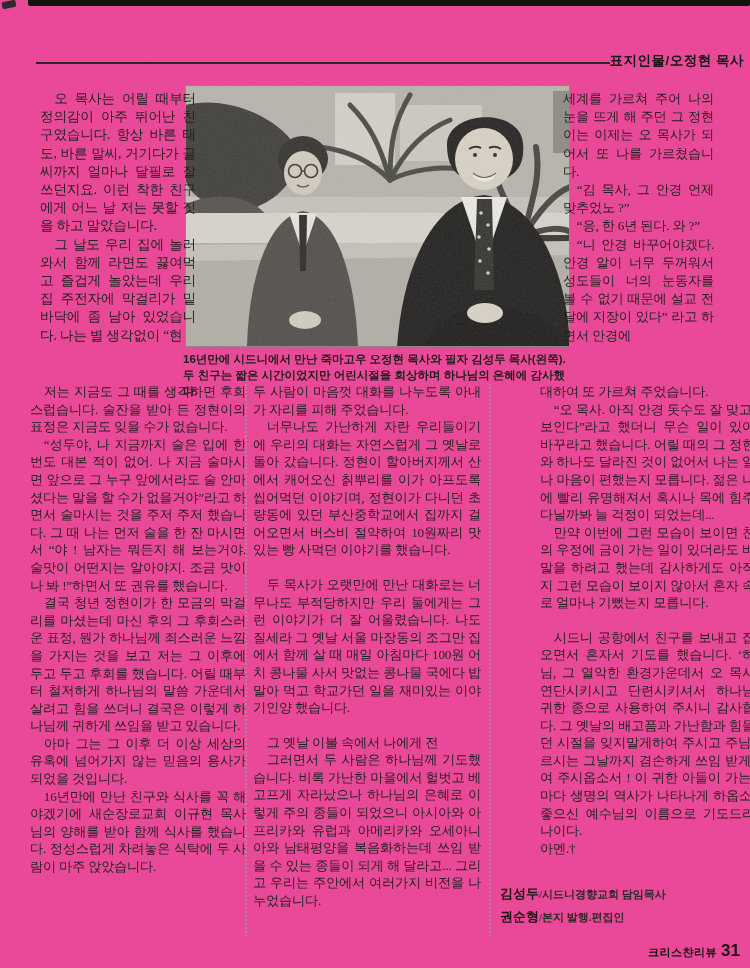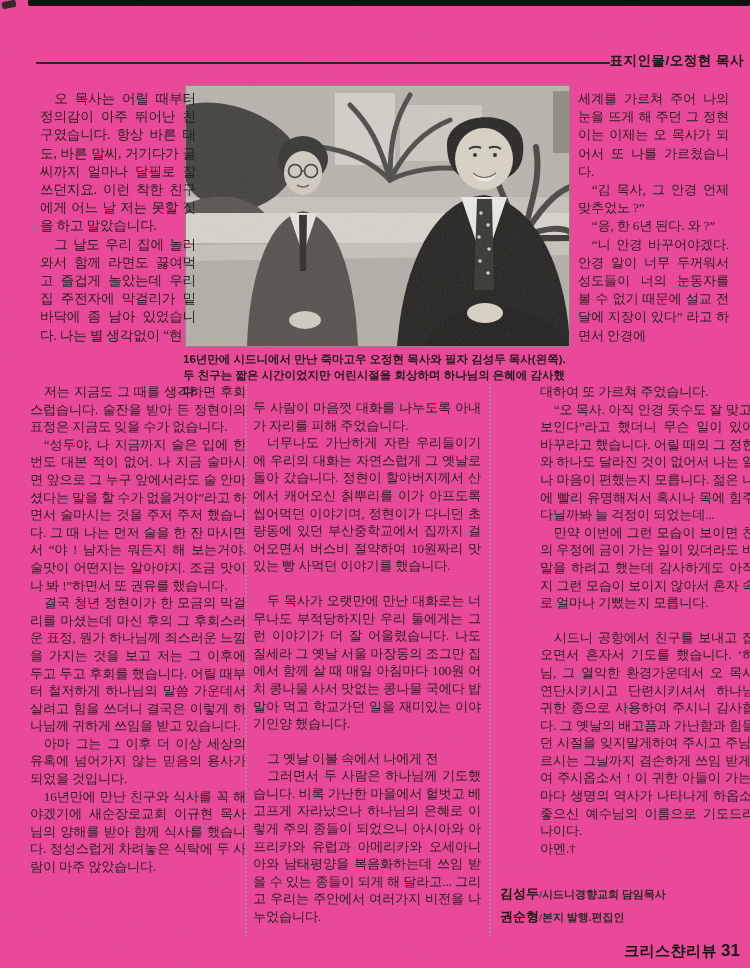--- a/index.html
+++ b/index.html
@@ -23,37 +23,37 @@
   .caption{
     position:absolute;left:183px;top:351px;width:388px;
     font-family:"Liberation Sans", sans-serif;font-weight:bold;
     font-size:11.5px;line-height:16px;color:#1b1a18;text-align:left;
   }
   .caption .para{text-indent:0;margin:0;}
   
   .col{position:absolute;text-align:justify;font-size:13.2px;line-height:17.6px;letter-spacing:-0.2px;overflow:hidden;}
   .col-left-top{left:31px;top:90px;width:156px;height:293px;font-size:13.6px;line-height:18.2px;margin-left:9px;}
   .col-left-bottom{left:30px;top:383px;width:216px;height:556px;}
-  .col-middle{left:253px;top:383px;width:228px;height:556px;margin-top:16px;}
-  .col-right-top{left:578px;top:90px;width:151px;height:294px;font-size:13.2px;line-height:18.2px;}
+  .col-middle{left:253px;top:383px;width:228px;height:556px;}
+  .col-right-top{left:563px;top:90px;width:151px;height:294px;font-size:13.2px;line-height:18.2px;}
   .col-right-bottom{left:500px;top:383px;width:228px;height:490px;margin-left:40px;}
   .para{margin:0;text-indent:1.05em;}
   .para.cont{text-indent:0;}
   .para.gap{margin-top:17px;}
   .divider{position:absolute;top:384px;height:552px;width:0;border-left:2px dotted #a09d94;opacity:.75;}
   .divider-1{left:245px;}
   .divider-2{left:489px;}
   
   .byline{position:absolute;left:500px;top:884px;width:235px;font-family:"Liberation Sans", sans-serif;}
   .byline-row{margin:0 0 4px 0;font-family:Liberation Serif, serif;}
   .byline-name{font-size:13px;font-weight:bold;color:#14130f;}
   .byline-rest{font-size:11px;font-weight:bold;color:#2a2925;}
   
   .footer{position:absolute;right:10px;top:941px;font-family:"Liberation Sans", sans-serif;color:#14130f;}
-  .mag{font-size:15px;font-weight:bold;letter-spacing:0.5px;}
+  .mag{font-size:11px;font-weight:bold;letter-spacing:0.5px;}
   .pagenum{font-size:17px;font-weight:bold;margin-left:4px;}
   .grain{position:absolute;left:0;top:0;width:750px;height:968px;pointer-events:none;opacity:0.05;}
 </style>
 </head>
 <body>
 
 <div class="page">
 
   <div class="top-edge"></div>
   <div class="corner-mark"></div>

